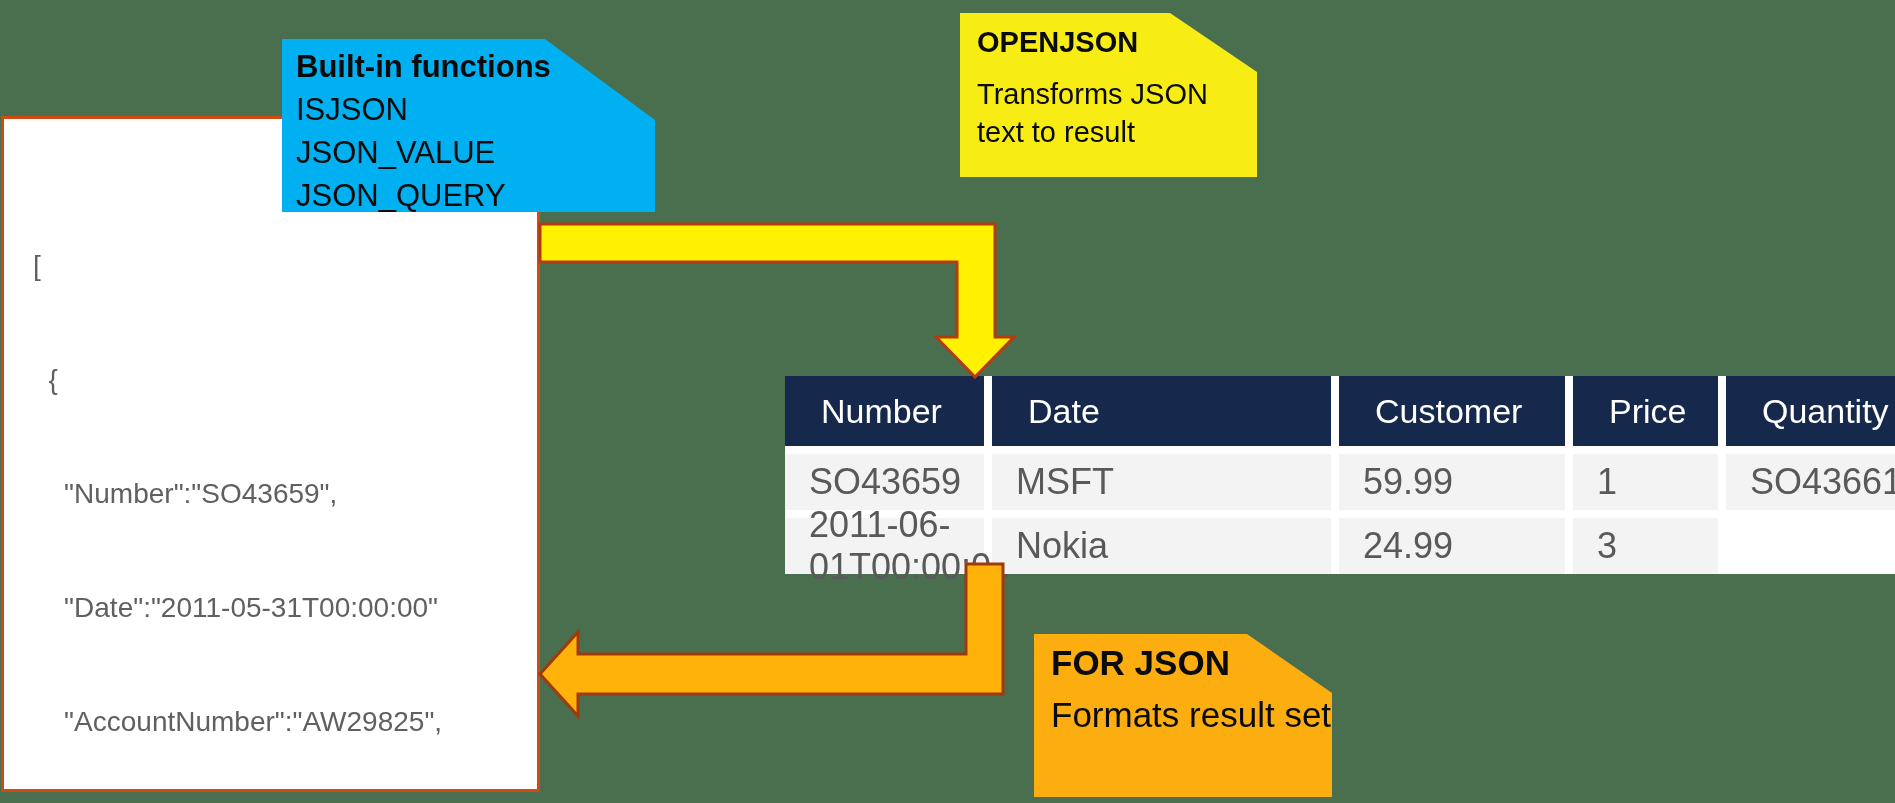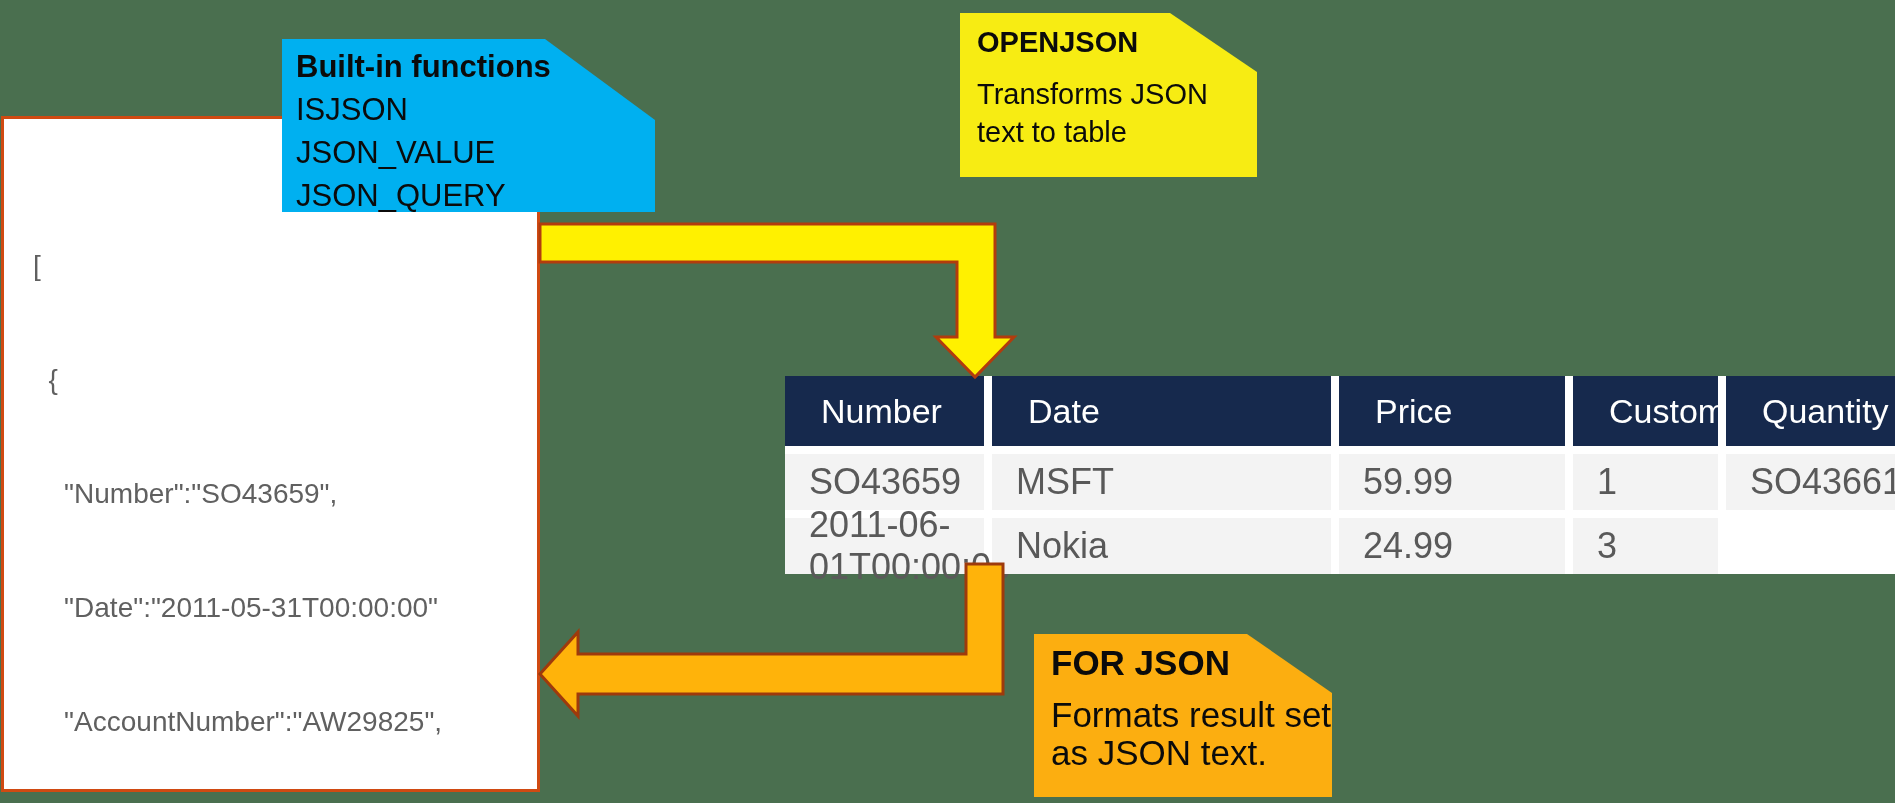--- a/index.html
+++ b/index.html
@@ -97,35 +97,34 @@
     <div class="title">Built-in functions</div>
     <div>ISJSON</div>
     <div>JSON_VALUE</div>
     <div>JSON_QUERY</div>
   </div>
 
   <div class="callout callout-openjson">
     <div class="title">OPENJSON</div>
     <div class="gap"></div>
     <div>Transforms JSON</div>
-    <div>text to table</div>
+    <div>text to result</div>
   </div>
 
   <div class="callout callout-forjson">
     <div class="title">FOR JSON</div>
     <div class="gap"></div>
     <div>Formats result set</div>
-    <div>as JSON text.</div>
   </div>
 
   <div class="result-table">
     <div class="th">Number</div>
     <div class="th">Date</div>
+    <div class="th">Customer</div>
     <div class="th">Price</div>
-    <div class="th">Customer</div>
     <div class="th">Quantity</div>
 
     <div class="td">SO43659</div>
     <div class="td">MSFT</div>
     <div class="td">59.99</div>
     <div class="td">1</div>
 
     <div class="td">SO43661</div>
     <div class="td">2011-06-01T00:00:00</div>
     <div class="td">Nokia</div>

